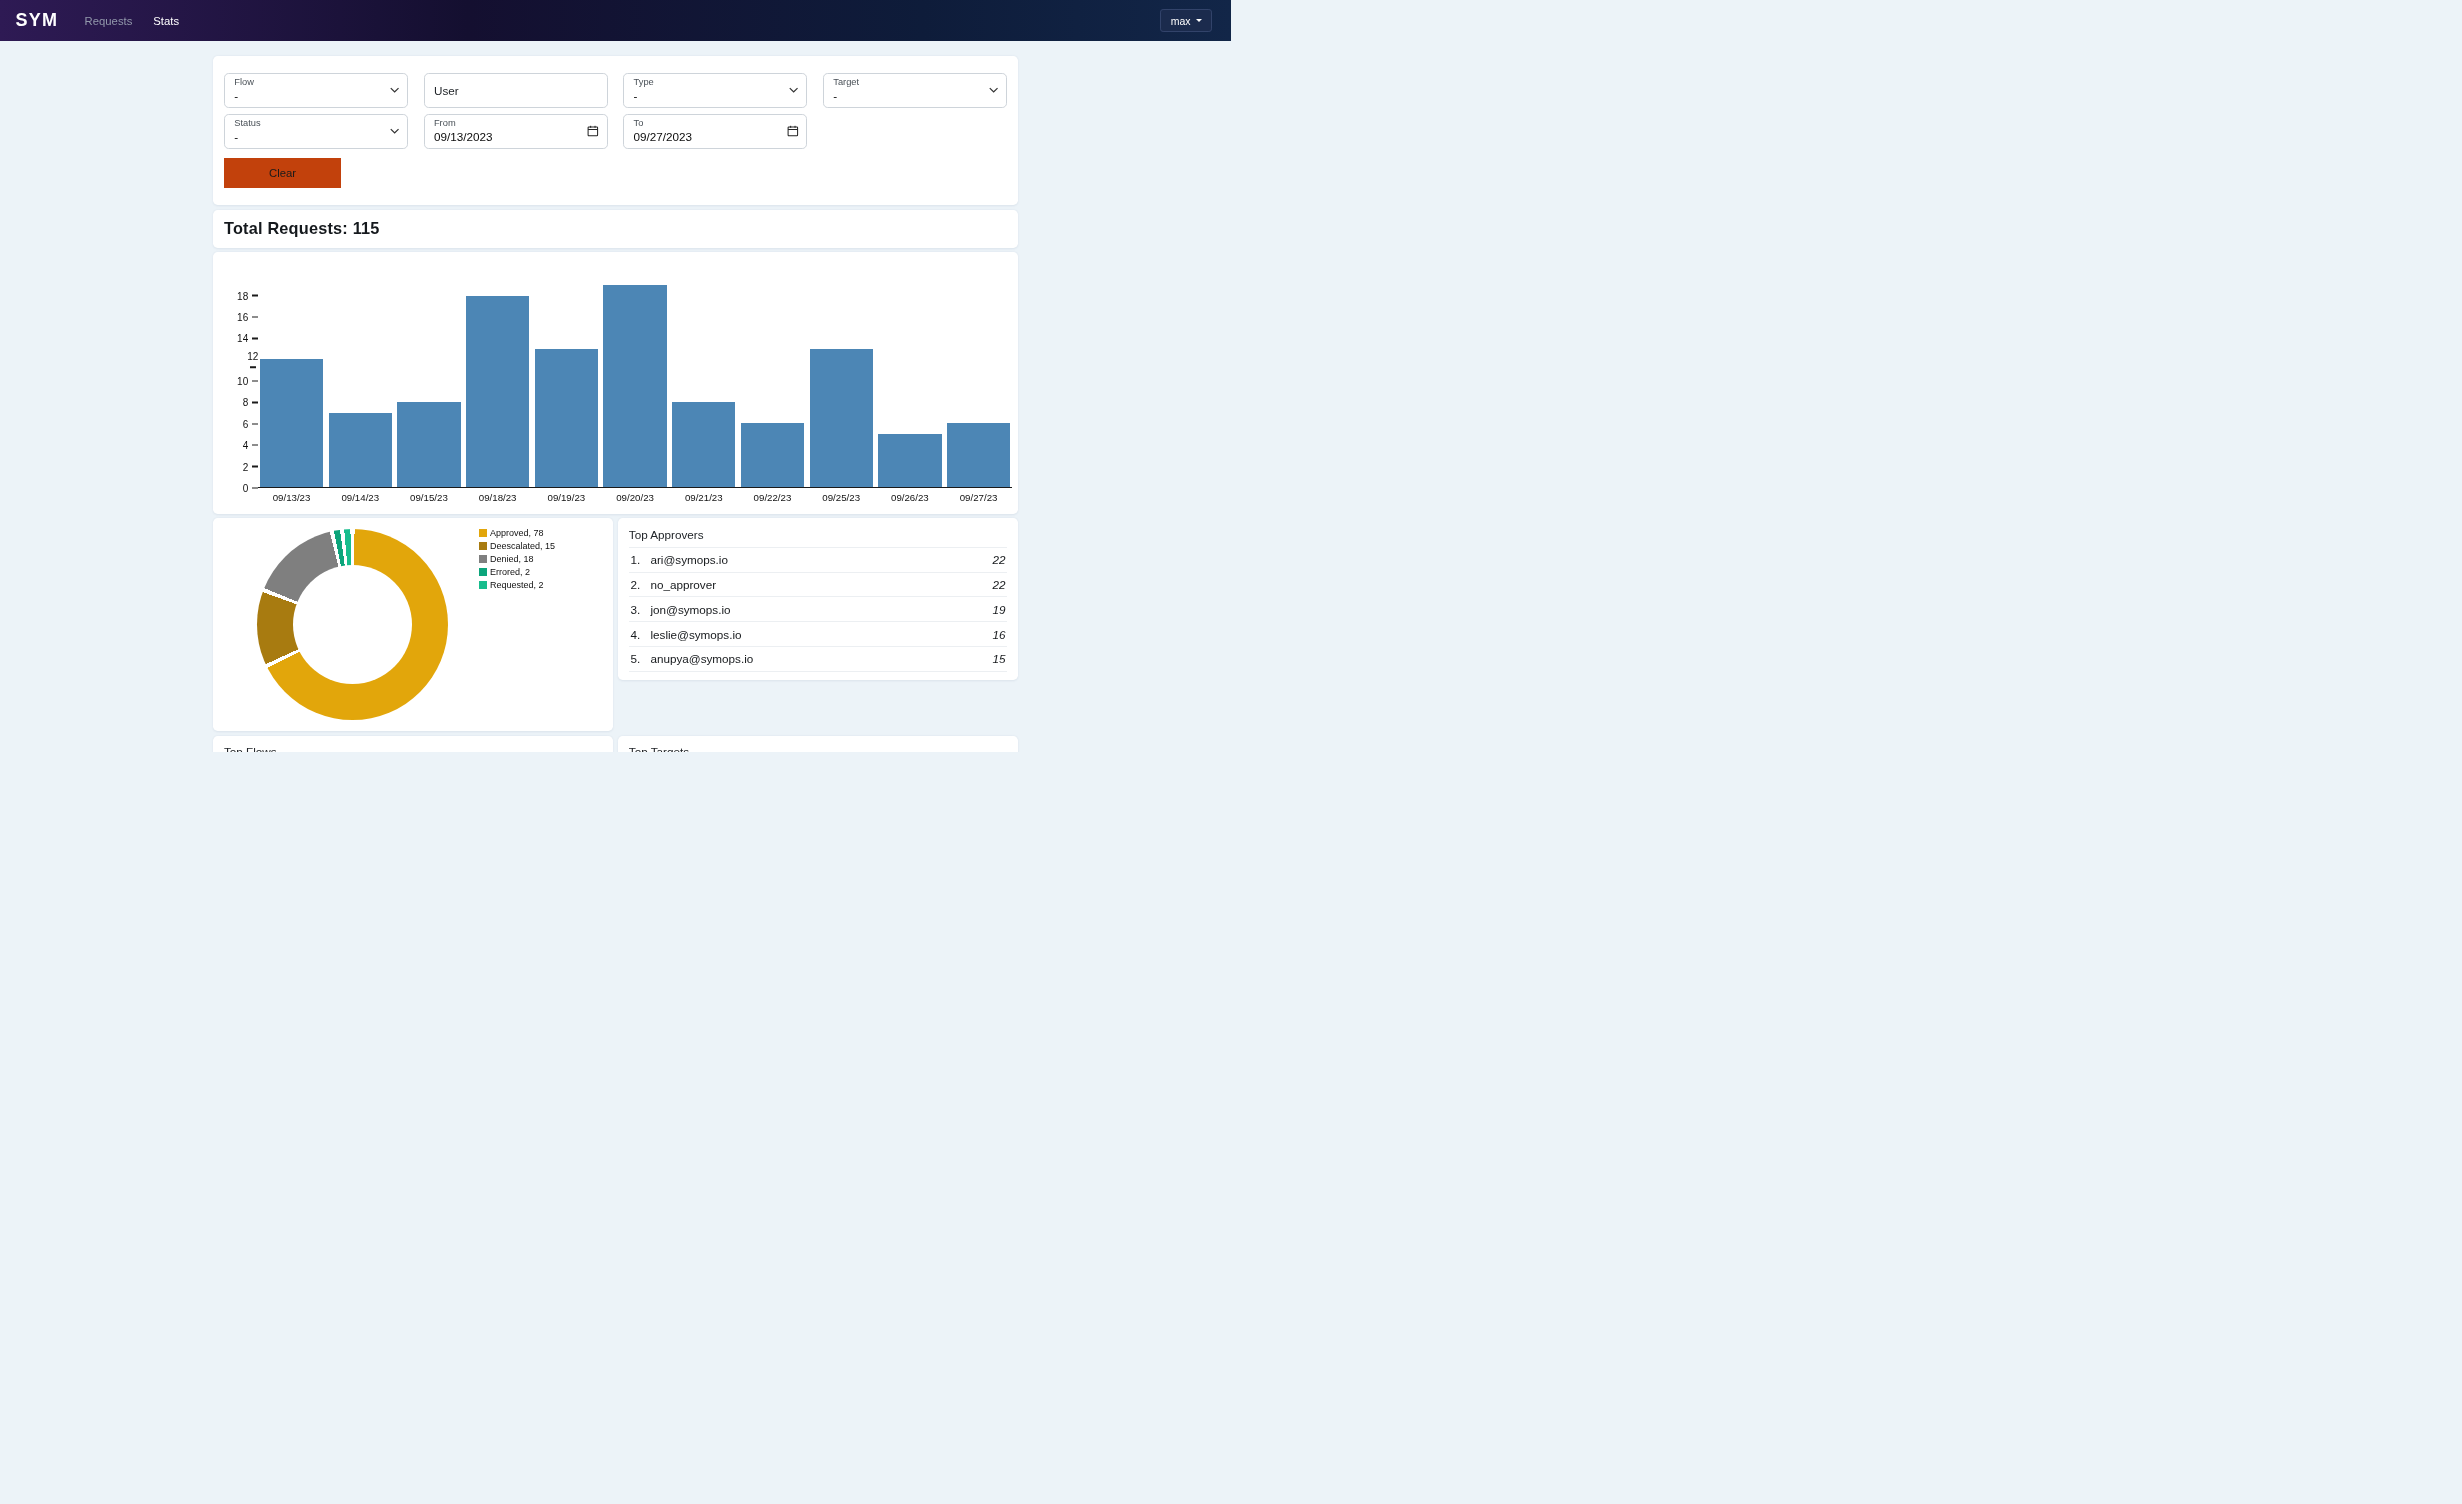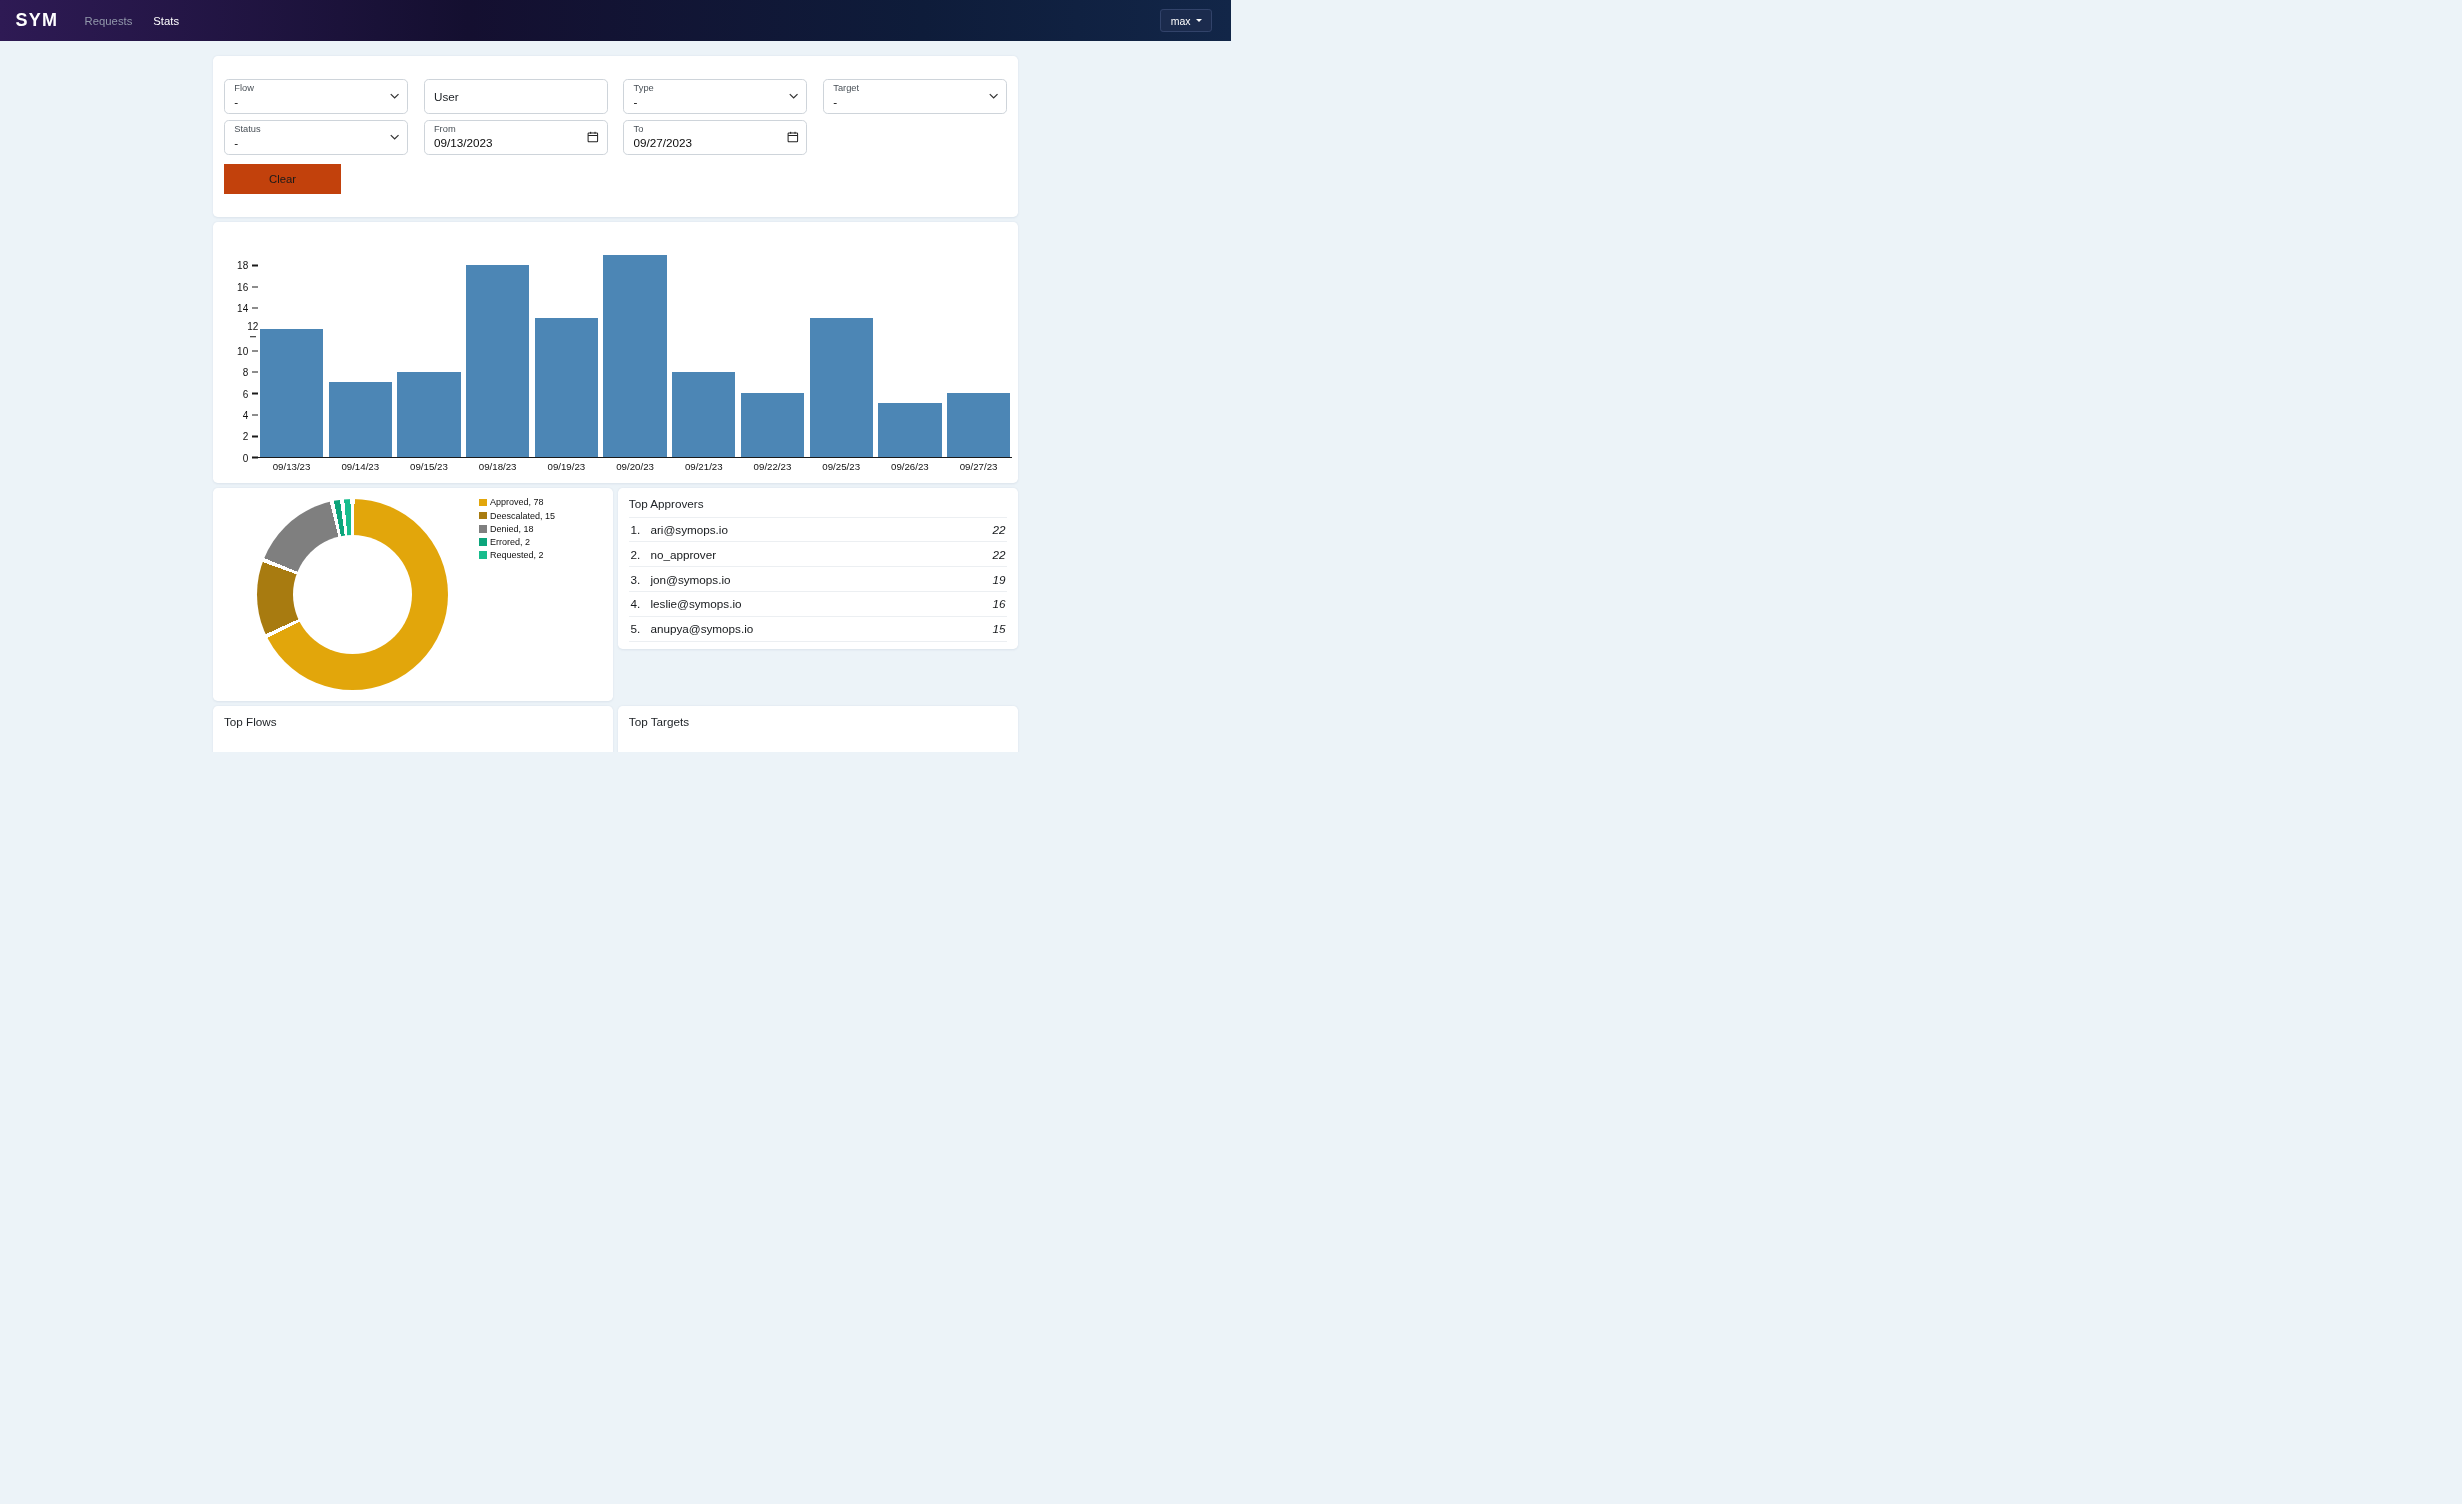--- a/index.html
+++ b/index.html
@@ -52,21 +52,21 @@
   .main { width: 805px; margin: 0 auto; padding-top: 14.8px; }
   .card {
     background: #fff;
     border-radius: 4.7px;
     box-shadow: 0 0.8px 2.3px rgba(16,36,94,.08);
     padding-left: 24px;
   }
   .stack > * + * { margin-top: 4.7px; }
 
   
-  .filters-card { padding: 23px 11px; }
+  .filters-card { padding: 17px 11px; }
   .filters-grid {
     display: grid;
     grid-template-columns: repeat(4, 1fr);
     column-gap: 15.6px;
     row-gap: 6.2px;
   }
   .field {
     position: relative;
     height: 35px;
     border: 0.8px solid #ced4da;
@@ -247,20 +247,23 @@
               <line x1="5" y1="0.8" x2="5" y2="3.5"></line>
               <line x1="11" y1="0.8" x2="11" y2="3.5"></line>
             </svg>
         </span>
       </div>
 
     </div>
     <button class="clear-btn">Clear</button>
   </section>
 
+  <section class="card total-card">
+    <h1 class="total-title">Total Requests: 115</h1>
+  </section>
 
   <section class="card chart-card">
     <div class="bar-chart" id="bar-chart">
       <div class="y-axis" id="y-axis">
           <div class="y-tick" style="bottom: 0%;">
             <span>0</span>
             <span class="y-dash"></span>
           </div>
           <div class="y-tick" style="bottom: 10.3627%;">
             <span>2</span>

